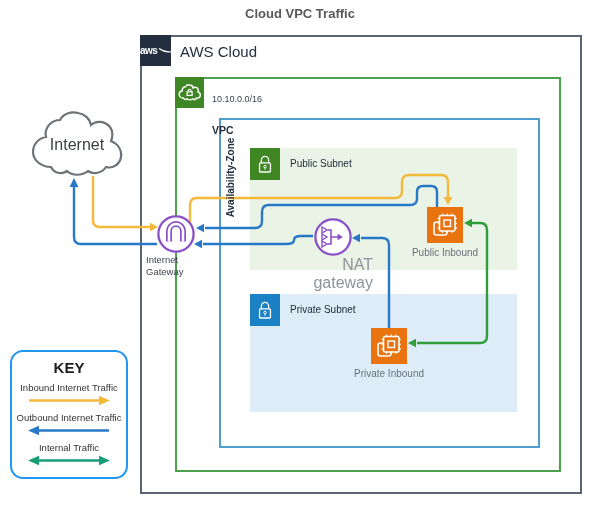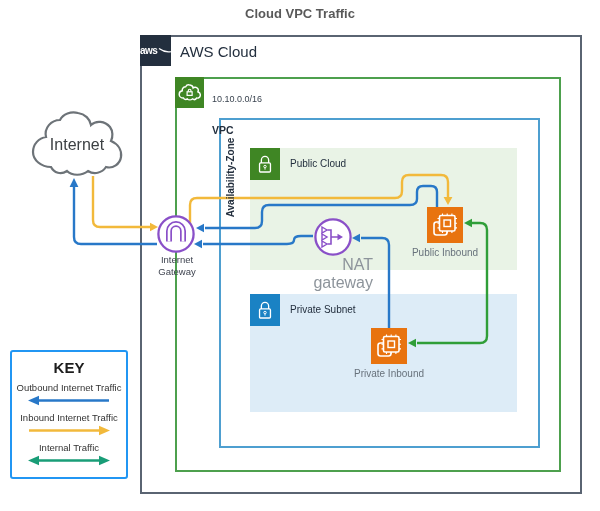--- a/index.html
+++ b/index.html
@@ -31,36 +31,36 @@
 
   #public-subnet{left:250px;top:148px;width:267px;height:122px;background:#e9f3e6;}
   #private-subnet{left:250px;top:294px;width:267px;height:118px;background:#ddecf7;}
   .subnet-icon{width:30px;height:32px;display:flex;align-items:center;justify-content:center;}
   #public-subnet-icon{left:250px;top:148px;background:#3f8624;}
   #private-subnet-icon{left:250px;top:294px;background:#1a82c4;}
   #public-subnet-label{left:290px;top:158px;font-size:10px;color:#232f3e;}
   #private-subnet-label{left:290px;top:304px;font-size:10px;color:#232f3e;}
   #internet-label{left:28px;top:136px;width:98px;text-align:center;font-size:16px;color:#3c4043;}
   #igw-icon{left:156px;top:214px;}
-  #igw-label{left:146px;top:254px;width:62px;text-align:center;font-size:9.5px;
+  #igw-label{left:146px;top:254px;width:62px;font-size:9.5px;
     color:#3f4450;line-height:11.5px;}
   #nat-icon{left:313px;top:217px;}
   #nat-label{left:293px;top:256px;width:80px;text-align:right;font-size:16px;color:#8d949b;}
   .server-icon{width:36px;height:36px;background:#e8730f;}
   #public-server-icon{left:427px;top:207px;}
   #private-server-icon{left:371px;top:328px;}
   #public-server-label{left:400px;top:247px;width:90px;text-align:center;font-size:10px;color:#68727c;}
   #private-server-label{left:344px;top:368px;width:90px;text-align:center;font-size:10px;color:#68727c;}
 
   
   #wires{left:0;top:0;pointer-events:none;}
 
   
   #key-box{left:10px;top:350px;width:114px;height:125px;border:2.5px solid #2196f3;
-    border-radius:3px;background:#fff;display:flex;flex-direction:column;align-items:center;}
+    border-radius:13px;background:#fff;display:flex;flex-direction:column;align-items:center;}
   #key-title{margin-top:7px;font-size:15px;font-weight:bold;color:#1d1d1d;}
   .key-item{margin-top:6px;display:flex;flex-direction:column;align-items:center;}
   .key-item-label{font-size:9.5px;color:#333;white-space:nowrap;}
   .key-arrow{margin-top:2px;}
 </style>
 </head>
 <body>
 
 <div id="canvas">
 
@@ -132,21 +132,21 @@
   <div id="az-label" class="abs">Availability-Zone</div>
 
   <div id="public-subnet-icon" class="abs subnet-icon">
     <svg width="22" height="24" viewBox="0 0 30 33">
       <path d="M10,15 v-4 a5,5 0 0 1 10,0 v4" fill="none" stroke="#ffffff" stroke-width="1.8"></path>
       <rect x="7.5" y="15" width="15" height="12.5" rx="1.5" fill="none" stroke="#ffffff" stroke-width="1.8"></rect>
       <circle cx="15" cy="20" r="1.7" fill="none" stroke="#ffffff" stroke-width="1.3"></circle>
       <line x1="15" y1="21.7" x2="15" y2="24.3" stroke="#ffffff" stroke-width="1.3"></line>
     </svg>
   </div>
-  <div id="public-subnet-label" class="abs">Public Cloud</div>
+  <div id="public-subnet-label" class="abs">Public Subnet</div>
 
   <div id="private-subnet-icon" class="abs subnet-icon">
     <svg width="22" height="24" viewBox="0 0 30 33">
       <path d="M10,15 v-4 a5,5 0 0 1 10,0 v4" fill="none" stroke="#ffffff" stroke-width="1.8"></path>
       <rect x="7.5" y="15" width="15" height="12.5" rx="1.5" fill="none" stroke="#ffffff" stroke-width="1.8"></rect>
       <circle cx="15" cy="20" r="1.7" fill="none" stroke="#ffffff" stroke-width="1.3"></circle>
       <line x1="15" y1="21.7" x2="15" y2="24.3" stroke="#ffffff" stroke-width="1.3"></line>
     </svg>
   </div>
   <div id="private-subnet-label" class="abs">Private Subnet</div>
@@ -201,32 +201,32 @@
         <path d="M28,11.5 h2 M28,16.2 h2 M28,20.9 h2"></path>
       </g>
     </svg>
   </div>
   <div id="private-server-label" class="abs">Private Inbound</div>
 
   <div id="key-box" class="abs">
     <div id="key-title">KEY</div>
 
     <div class="key-item">
+      <span class="key-item-label">Inbound Internet Traffic</span>
+      <svg class="key-arrow" width="84" height="11">
+        <line x1="2" y1="5.5" x2="73" y2="5.5" stroke="#f2b93b" stroke-width="2.6"></line>
+        <polygon points="83,5.5 72,0.7 72,10.3" fill="#f2b93b"></polygon>
+      </svg>
+    </div>
+
+    <div class="key-item">
       <span class="key-item-label">Outbound Internet Traffic</span>
       <svg class="key-arrow" width="84" height="11">
         <line x1="11" y1="5.5" x2="82" y2="5.5" stroke="#2878c8" stroke-width="2.6"></line>
         <polygon points="1,5.5 12,0.7 12,10.3" fill="#2878c8"></polygon>
-      </svg>
-    </div>
-
-    <div class="key-item">
-      <span class="key-item-label">Inbound Internet Traffic</span>
-      <svg class="key-arrow" width="84" height="11">
-        <line x1="2" y1="5.5" x2="73" y2="5.5" stroke="#f2b93b" stroke-width="2.6"></line>
-        <polygon points="83,5.5 72,0.7 72,10.3" fill="#f2b93b"></polygon>
       </svg>
     </div>
 
     <div class="key-item">
       <span class="key-item-label">Internal Traffic</span>
       <svg class="key-arrow" width="84" height="11">
         <line x1="10" y1="5.5" x2="74" y2="5.5" stroke="#199d77" stroke-width="2.6"></line>
         <polygon points="1,5.5 12,0.7 12,10.3" fill="#199d77"></polygon>
         <polygon points="83,5.5 72,0.7 72,10.3" fill="#199d77"></polygon>
       </svg>

